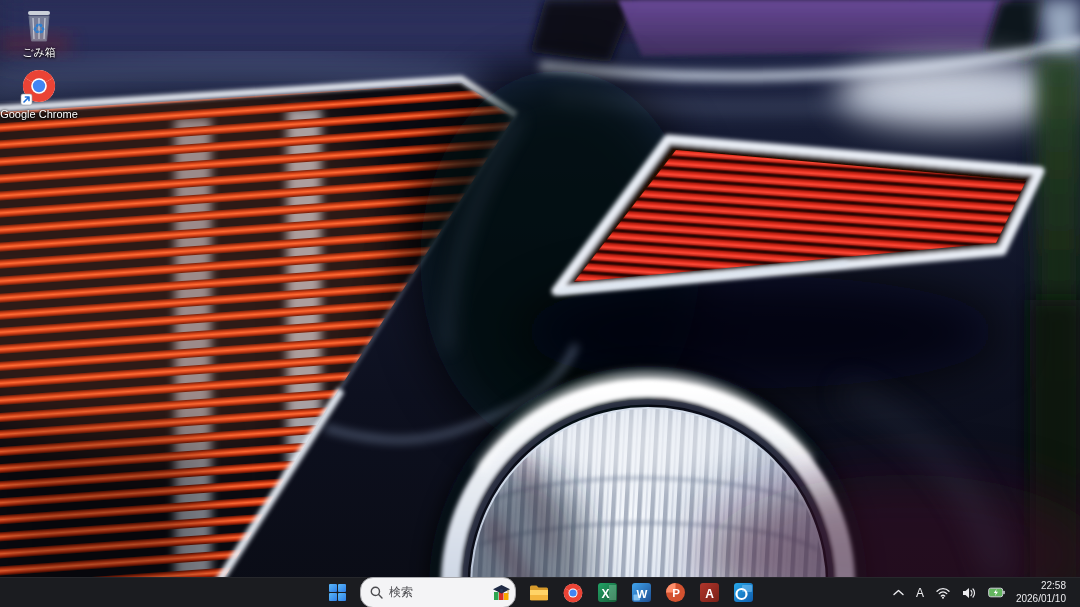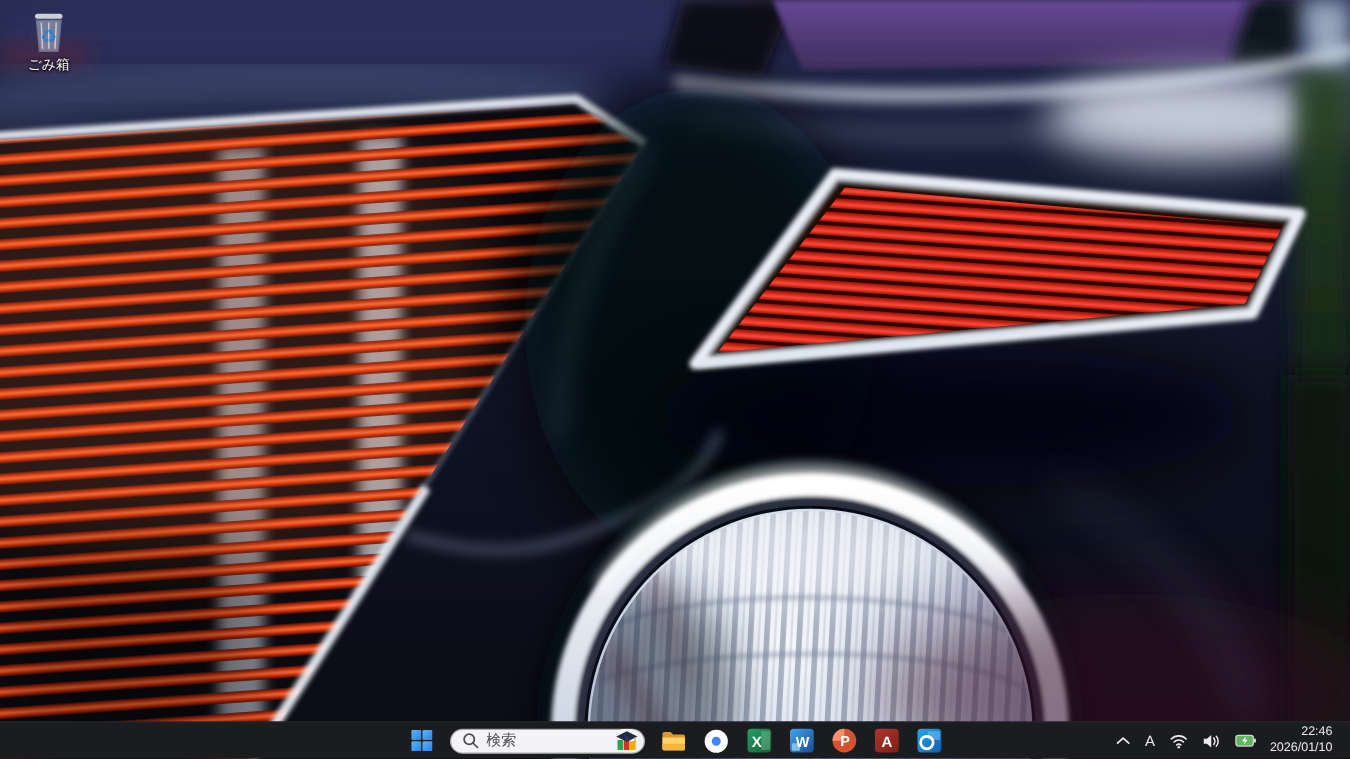--- a/index.html
+++ b/index.html
@@ -16,21 +16,21 @@
      white-space:nowrap; text-shadow:0 1px 2px #000, 0 0 3px #000; line-height:1.1; }
 
   
   .taskbar { position:absolute; left:0; right:0; bottom:0; height:30px;
      background:#1b1c20; border-top:1px solid rgba(255,255,255,0.05);
      display:flex; align-items:center; }
   .tb-center { position:absolute; left:50%; top:0; height:100%; transform:translateX(-50%);
      display:flex; align-items:center; gap:4px; }
   .tb-btn { width:30px; height:26px; border-radius:4px; display:flex; align-items:center;
      justify-content:center; cursor:pointer; }
-  .search-pill { height:20px; width:156px; margin:0 4px; background:#f4f4f6;
+  .search-pill { height:31px; width:156px; margin:0 4px; background:#f4f4f6;
      border:1px solid #a9a9ad; border-radius:13px; display:flex; align-items:center;
      padding:0 3px 0 9px; gap:6px; cursor:pointer; }
   .search-pill .ph { flex:1; font-size:12px; color:#4c4c50; white-space:nowrap; overflow:hidden; }
   .tb-tray { position:absolute; right:0; top:0; height:100%; display:flex; align-items:center;
      gap:2px; padding-right:10px; }
   .tray-btn { height:26px; padding:0 5px; border-radius:4px; display:flex; align-items:center;
      justify-content:center; cursor:pointer; color:#e9e9ec; }
   .ime { font-size:12px; color:#ececef; }
   .clock { text-align:right; font-size:10px; color:#ececef; line-height:1.25; padding:0 4px; cursor:pointer; }
 </style>
@@ -179,20 +179,37 @@
     <div class="desktop-icon">
       <svg class="ico" width="40" height="40" viewBox="0 0 40 40">
         <rect x="9" y="7" width="22" height="4" rx="2" fill="#d4d9e0" opacity="0.95"></rect>
         <path d="M10,12 L30,12 L27.5,37 L12.5,37 Z" fill="#b9c1cc" opacity="0.55" stroke="#97a0ad" stroke-width="1"></path>
         <path d="M14,14 L15,35 M20,14 L20,35 M26,14 L25,35" stroke="#e6eaf0" stroke-width="1.2" opacity="0.7"></path>
         <text x="20" y="30" font-size="15" text-anchor="middle" fill="#2f7fd0" font-family="'DejaVu Sans',sans-serif">♻</text>
       </svg>
       <span class="lbl">ごみ箱</span>
     </div>
 
+    <div class="desktop-icon">
+      <svg class="ico" width="38" height="38" viewBox="0 0 38 38">
+        <g transform="translate(1,0)">
+          <circle cx="18" cy="18" r="16" fill="#fff"></circle>
+          <path id="chromeSector" d="M18,18 L4.14,10 A16,16 0 0 1 31.86,10 Z" fill="#EA4335"></path>
+          <use href="#chromeSector" transform="rotate(120,18,18)" fill="#FBBC05"></use>
+          <use href="#chromeSector" transform="rotate(240,18,18)" fill="#34A853"></use>
+          <circle cx="18" cy="18" r="7.8" fill="#fff"></circle>
+          <circle cx="18" cy="18" r="6.2" fill="#4285F4"></circle>
+        </g>
+        <g>
+          <rect x="1" y="26" width="11" height="11" rx="2" fill="#fff" stroke="#9aa0a8" stroke-width="0.6"></rect>
+          <path d="M4,34 L9,29 M9,29 L5.4,29 M9,29 L9,32.6" stroke="#1e6fd9" stroke-width="1.6" fill="none" stroke-linecap="round"></path>
+        </g>
+      </svg>
+      <span class="lbl">Google Chrome</span>
+    </div>
   </div>
 
   <div class="taskbar">
     <div class="tb-center">
 
       <div class="tb-btn">
         <svg width="17" height="17" viewBox="0 0 17 17">
           <defs>
               <linearGradient id="winG" x1="0" y1="0" x2="1" y2="1">
             <stop offset="0" stop-color="#5ab7f7"></stop>
@@ -340,18 +357,18 @@
         </svg>
       </div>
       <div class="tray-btn">
         <svg width="17" height="11" viewBox="0 0 17 11">
           <rect x="0.7" y="1.2" width="14" height="8.6" rx="2" fill="#63b55f" stroke="#cfd3d8" stroke-width="1"></rect>
           <rect x="15.2" y="3.8" width="1.6" height="3.4" rx="0.8" fill="#cfd3d8"></rect>
           <path d="M8.6,2 L5.8,6 L7.8,6 L7,9 L10,4.8 L8,4.8 Z" fill="#ffffff"></path>
         </svg>
       </div>
       <div class="clock">
-        <div>22:46</div>
+        <div>22:58</div>
         <div>2026/01/10</div>
       </div>
     </div>
   </div>
 </div>
 
 </body></html>

